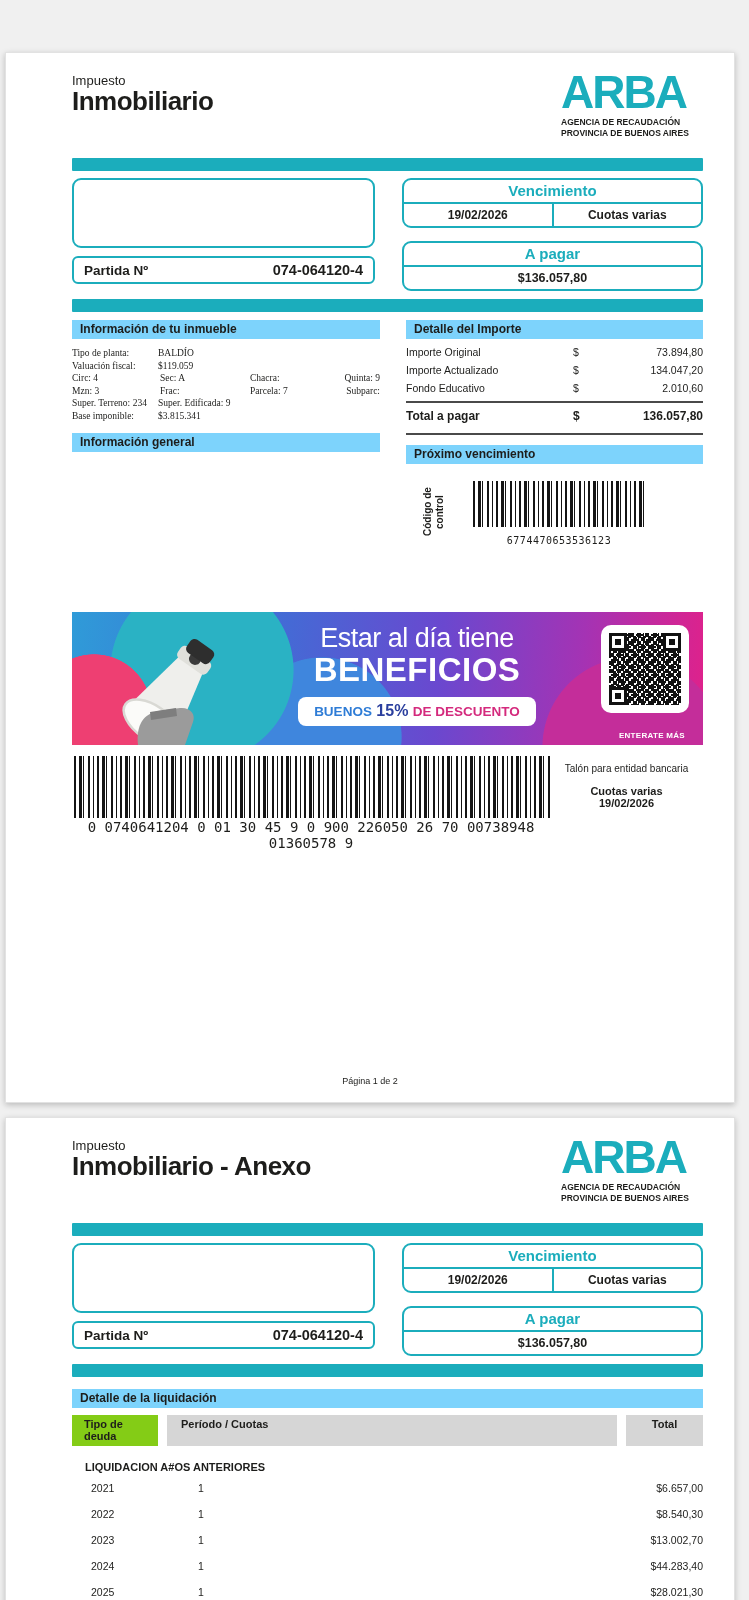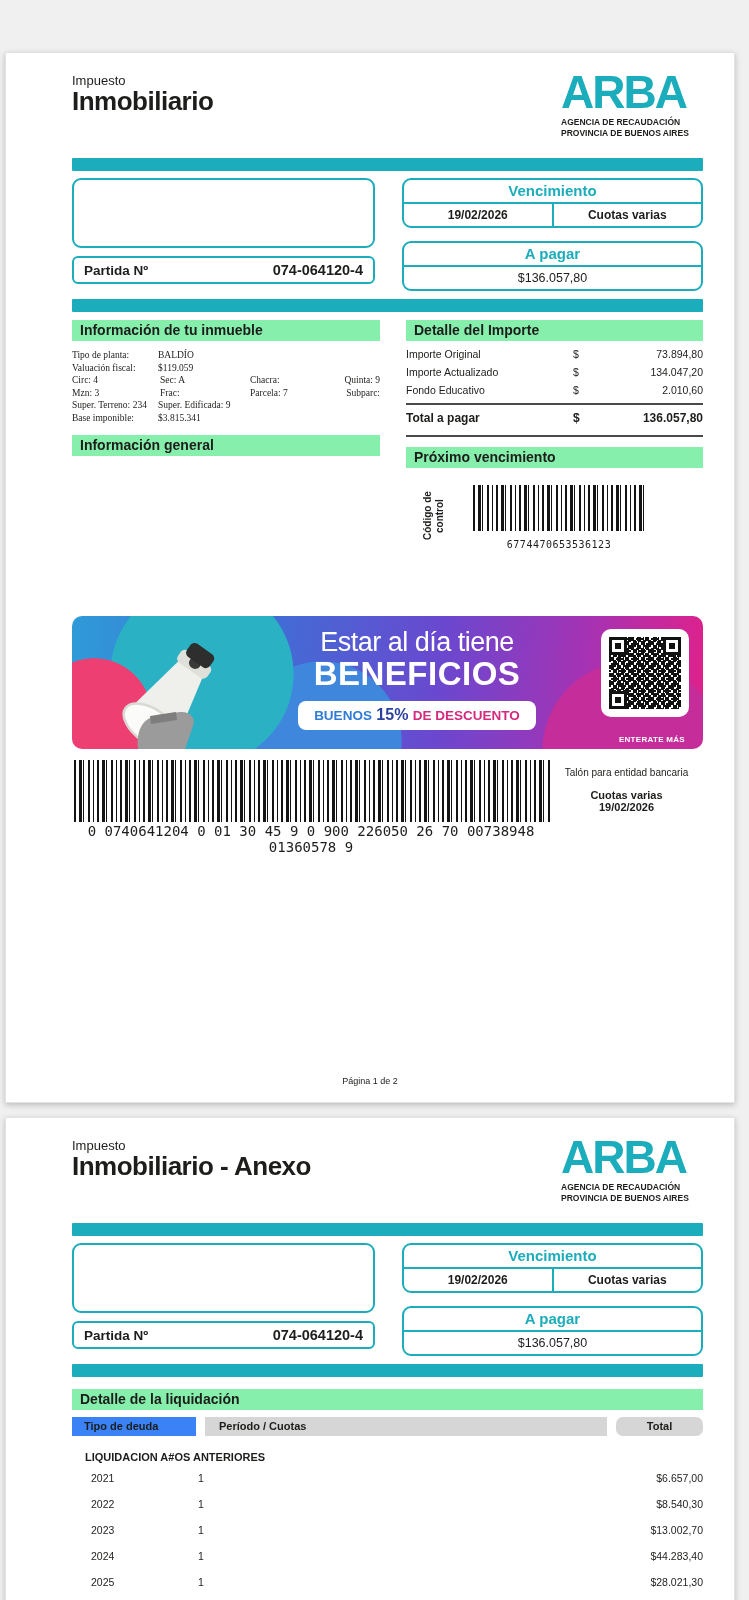--- a/index.html
+++ b/index.html
@@ -36,27 +36,27 @@
   .partida-box { margin-top:8px; height:28px; border:2px solid #1badbc; border-radius:6px;
     display:flex; align-items:center; justify-content:space-between; padding:0 10px; }
   .partida-label { font-weight:700; font-size:13.5px; }
   .partida-value { font-weight:700; font-size:14.5px; }
   .venc-box { border:2px solid #1badbc; border-radius:9px; overflow:hidden; }
   .venc-title { color:#1badbc; font-weight:700; font-size:15px; text-align:center; padding:2px 0 3px; }
   .venc-row { display:flex; border-top:2px solid #1badbc; }
   .venc-cell { flex:1; text-align:center; font-weight:700; font-size:12px; padding:4px 0; }
   .venc-cell:first-child { border-right:2px solid #1badbc; }
   .pagar-box { margin-top:13px; border:2px solid #1badbc; border-radius:9px; overflow:hidden; }
-  .pagar-amount { text-align:center; font-weight:400; font-size:12.5px; padding:4px 0; border-top:2px solid #1badbc; }
+  .pagar-amount { text-align:center; font-weight:700; font-size:12.5px; padding:4px 0; border-top:2px solid #1badbc; }
 
   
   .info-cols { display:flex; gap:26px; margin-top:8px; }
   .info-left { width:308px; }
   .info-right { flex:1; }
-  .sec-hdr { background:#86efac; font-weight:700; font-size:14px; padding:2px 8px 3px; }
+  .sec-hdr { background:#7dd3fc; font-weight:700; font-size:12px; padding:2px 8px 3px; }
   .prop { font-size:9.5px; margin-top:9px; }
   .prop-row { display:grid; margin-bottom:2.5px;font-family:Liberation Serif, serif; }
   .g2 { grid-template-columns:86px 1fr; }
   .g2b { grid-template-columns:86px 1fr; }
   .g4 { grid-template-columns:88px 90px 85px 1fr; }
   .g4 .last { text-align:right; }
   .gen-lines { font-size:9.5px; margin-top:9px; }
   .gen-lines div { margin-bottom:7px; }
   .info-gen-hdr { margin-top:12px; }
 
@@ -75,21 +75,21 @@
   .ctrl-barcode { margin-left:27px; }
   .bars { background-color:#fff; background-image:repeating-linear-gradient(90deg,
     #141414 0 2px, transparent 2px 5px, #141414 5px 8px, transparent 8px 9px,
     #141414 9px 10px, transparent 10px 14px, #141414 14px 16px, transparent 16px 19px,
     #141414 19px 20px, transparent 20px 23px); }
   .ctrl-bars { width:172px; height:46px; }
   .ctrl-num { font-family:"DejaVu Sans Mono",monospace; font-size:10px; text-align:center;
     letter-spacing:.5px; margin-top:8px; }
 
   
-  .banner { position:relative; margin-top:66px; height:133px; overflow:hidden; border-radius:10px;
+  .banner { position:relative; margin-top:66px; height:133px; overflow:hidden; border-radius:0;
     background:
       radial-gradient(circle 58px at 22px 100px, #ee3f72 0 99%, transparent 100%),
       radial-gradient(circle 92px at 130px 58px, #2ab2c4 0 99%, transparent 100%),
       radial-gradient(circle 80px at 250px 125px, #3f86dd 0 99%, transparent 100%),
       radial-gradient(circle 90px at 560px 135px, #c42d9a 0 99%, transparent 100%),
       linear-gradient(95deg, #2f9bd8 0%, #3f6fd6 30%, #6a48cf 58%, #a433b4 80%, #e0218a 100%); }
   .banner-art { position:absolute; left:8px; top:0; }
   .banner-text { position:absolute; left:190px; top:11px; width:310px; text-align:center; color:#fff; }
   .bt1 { font-size:27px; font-weight:400; letter-spacing:-.5px; }
   .bt2 { font-size:33px; font-weight:800; letter-spacing:.5px; line-height:.95; }
@@ -116,23 +116,23 @@
   .talon-bars { height:62px; margin-left:2px; }
   .talon-num { font-family:"DejaVu Sans Mono",monospace; font-size:14px; text-align:center; margin-top:1px; }
   .talon-right { flex:1; text-align:center; padding-top:7px; font-size:10px; }
   .talon-cuotas { font-weight:700; font-size:11px; margin-top:11px; }
   .talon-fecha { font-weight:700; font-size:11px; }
   .page-foot { position:absolute; bottom:16px; left:0; width:100%; text-align:center; font-size:9px; }
 
   
   .liq-title { margin-top:12px; }
   .liq-cols { display:flex; gap:9px; margin-top:7px; font-weight:700; font-size:11px; }
-  .col-tipo { width:124px; background:#3b82f6; padding:3px 0 4px 12px; }
+  .col-tipo { width:86px; background:#84cc16; padding:3px 0 4px 12px; }
   .col-periodo { flex:1; background:#d6d6d6; padding:3px 0 4px 14px; }
-  .col-total { width:87px; background:#d6d6d6; padding:3px 0 4px; text-align:center;border-radius:7px; }
+  .col-total { width:77px; background:#d6d6d6; padding:3px 0 4px; text-align:center; }
   .liq-group { font-weight:700; font-size:11px; margin:15px 0 2px 13px; }
   .liq-row { display:flex; font-size:10.5px; padding:7px 0; }
   .r-tipo { width:111px; padding-left:19px; }
   .r-periodo { flex:1; padding-left:15px; }
   .r-total { width:95px; text-align:right; }
 </style>
 </head>
 <body>
 
 <div class="page" id="page1">

